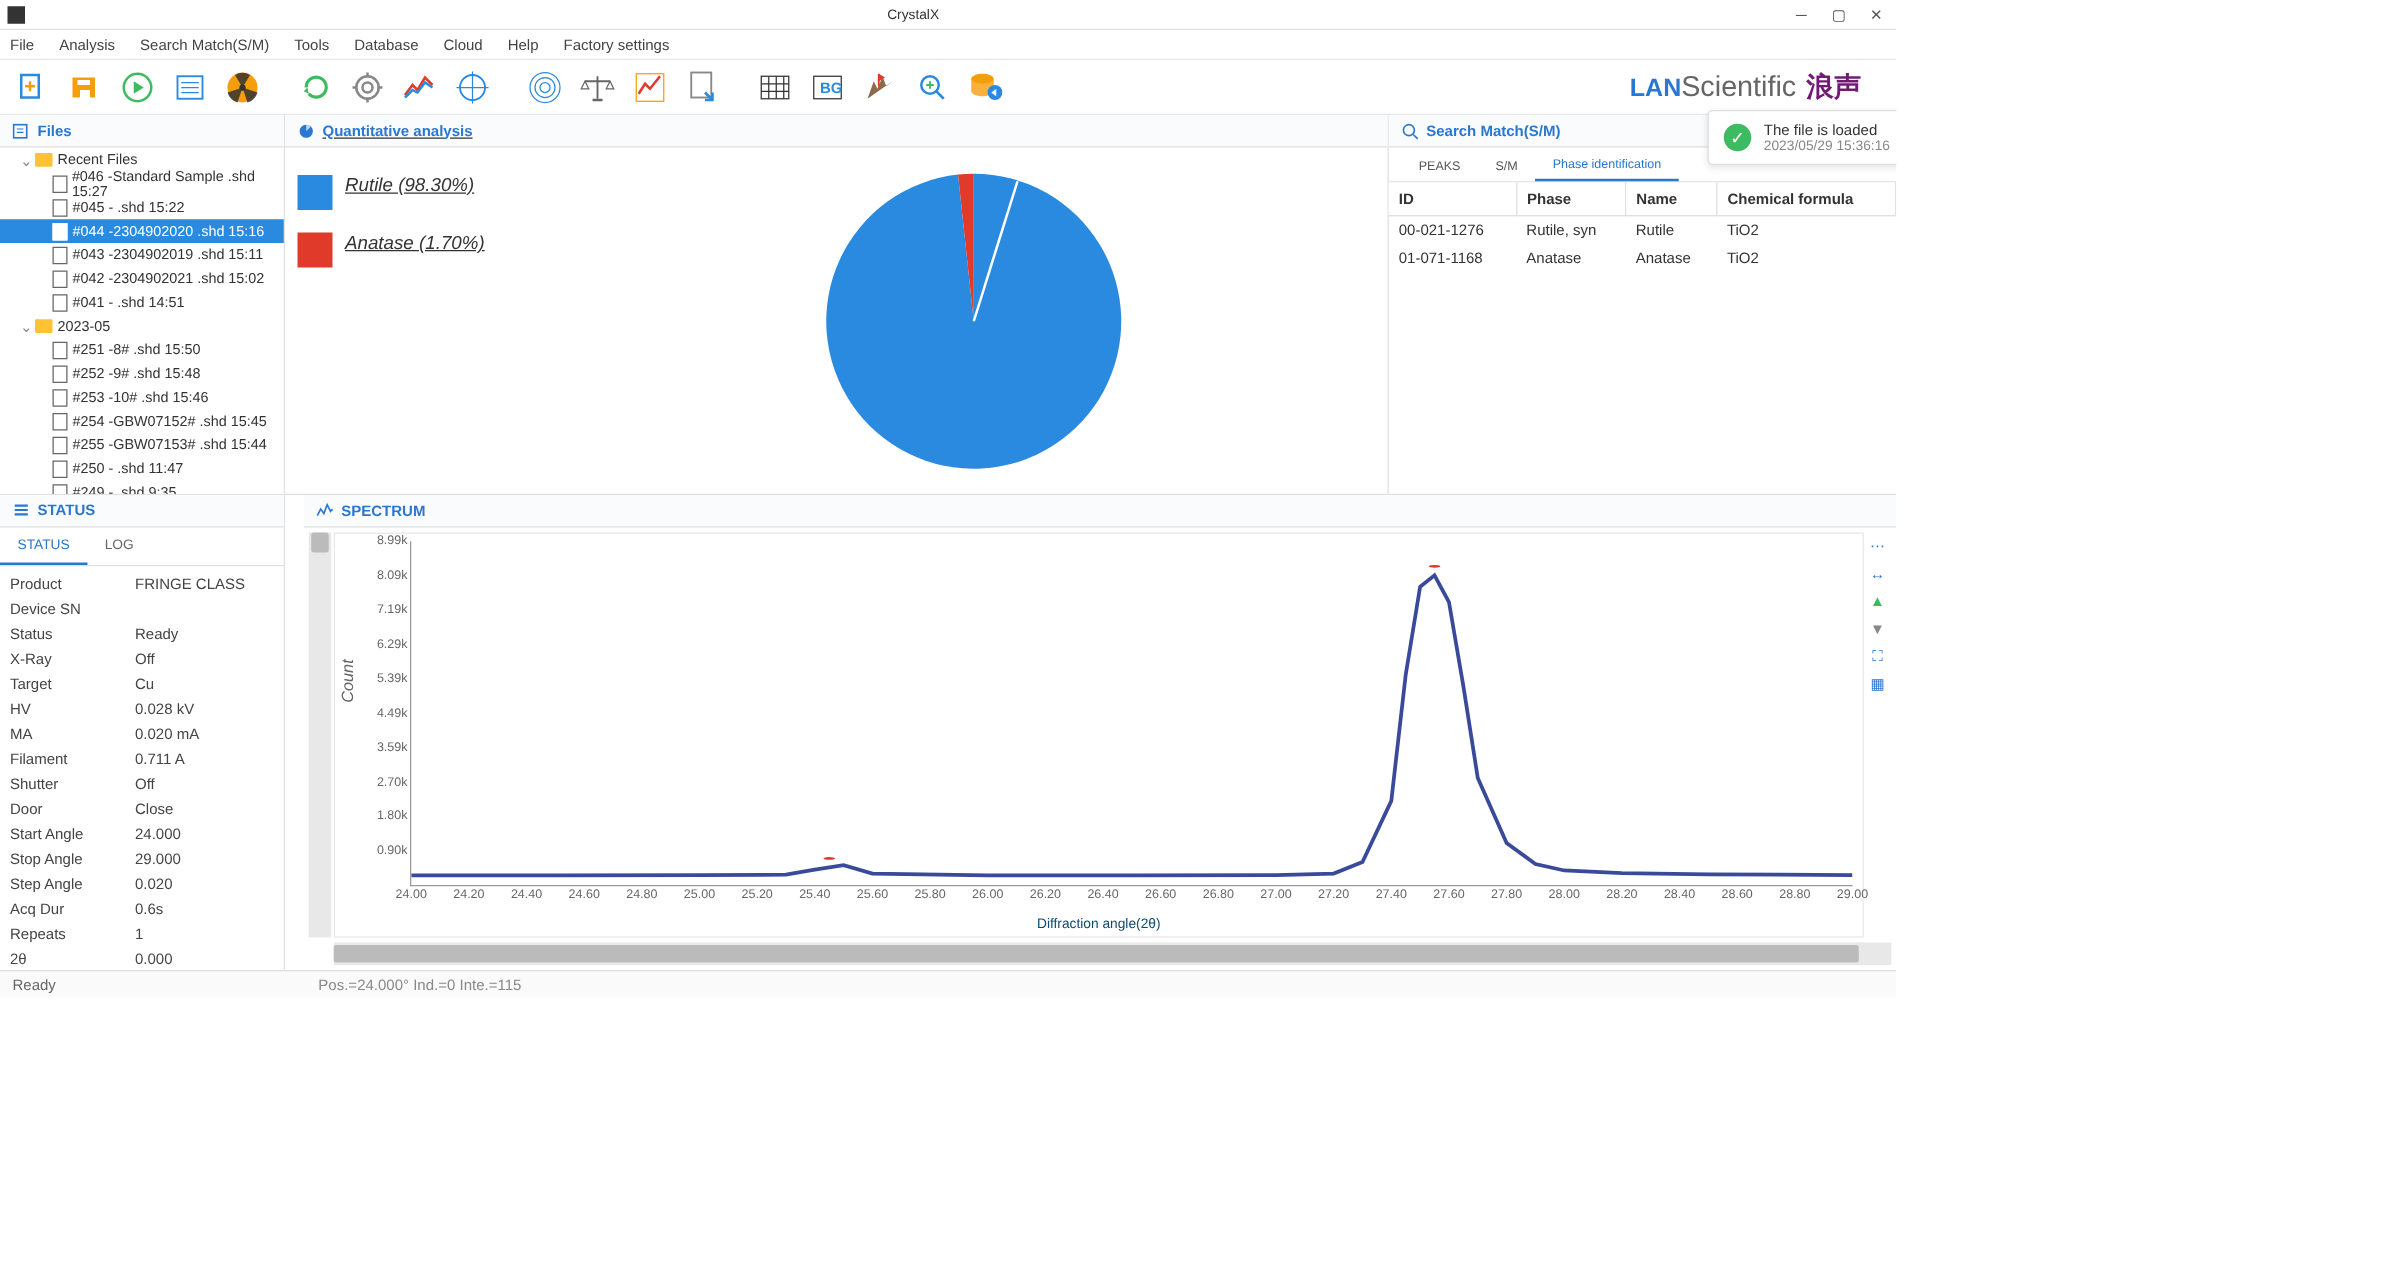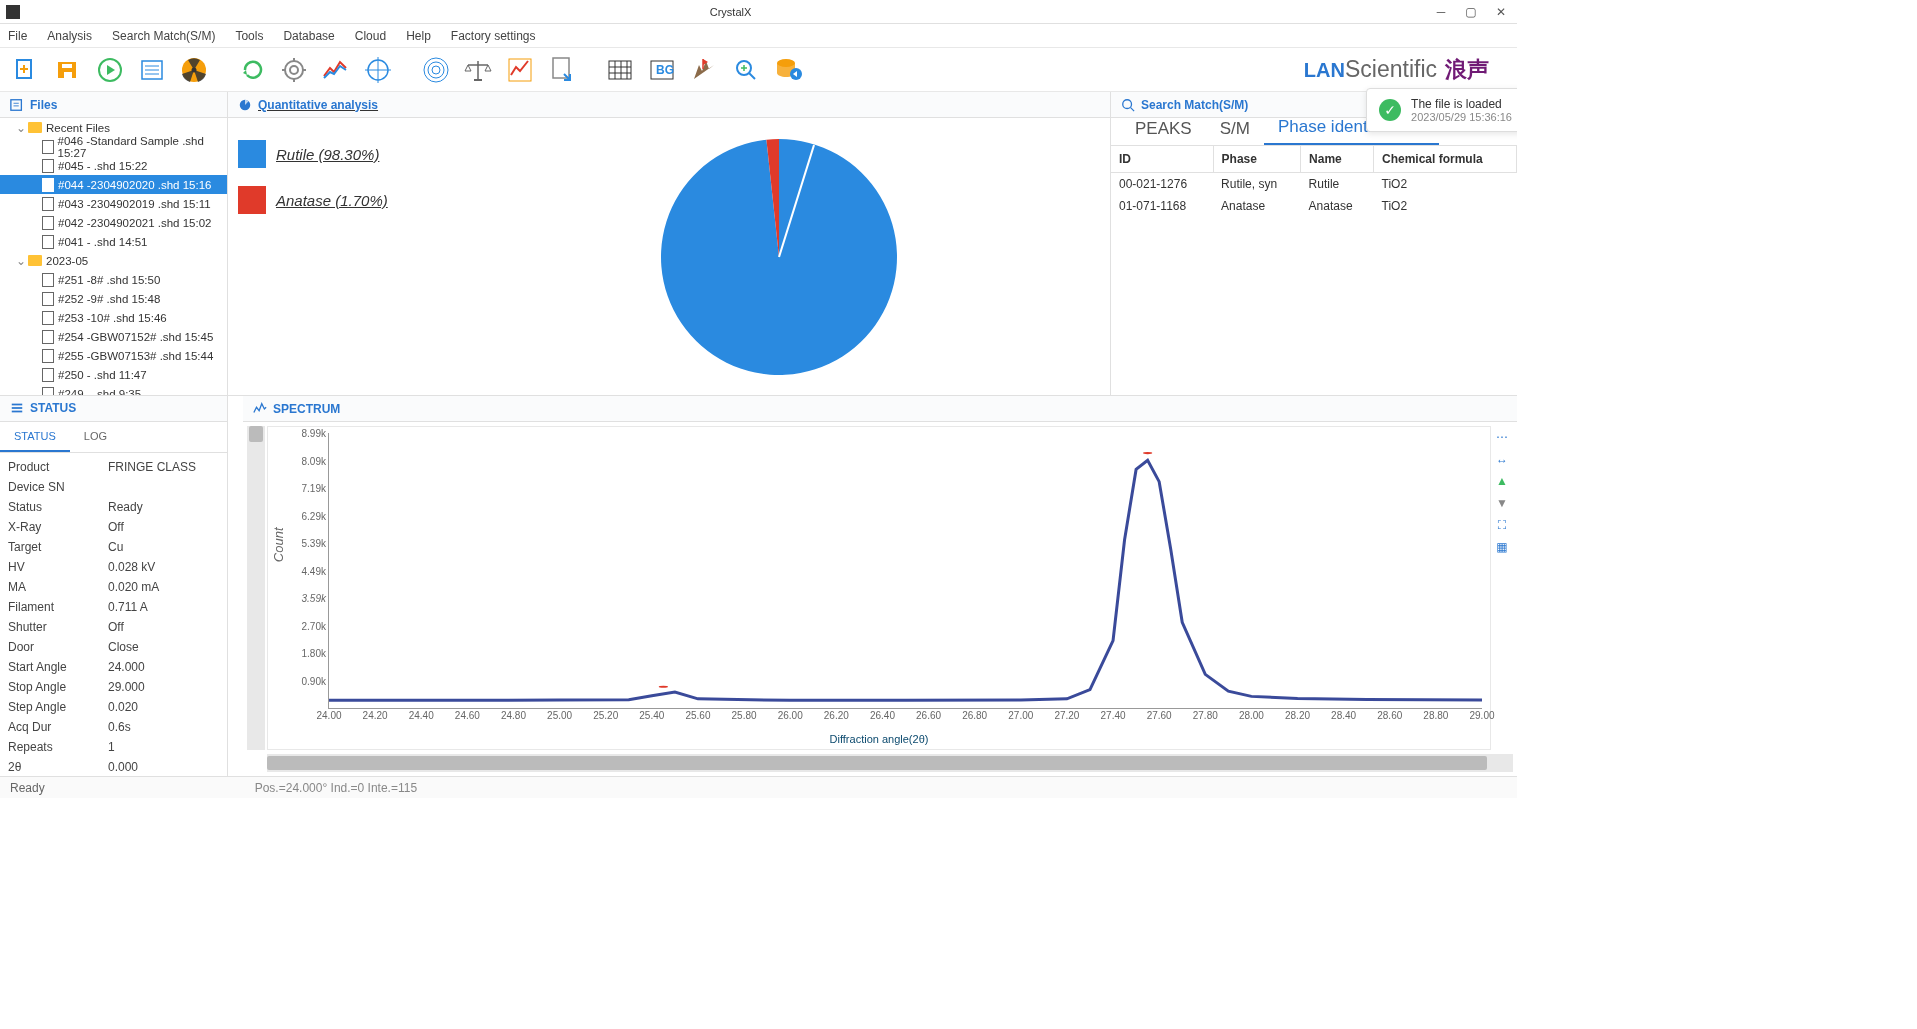--- a/index.html
+++ b/index.html
@@ -28,27 +28,27 @@
 .filetree .node.folder{font-weight:400;}
 .filetree .node.file{padding-left:42px;}
 .filetree .node.selected{background:#2a8ae0;color:#fff;}
 .filetree .chev{display:inline-block;width:10px;text-align:center;color:#888;margin-right:2px;}
 .filetree .foldericon{width:14px;height:11px;background:#ffc235;border-radius:1px;margin-right:4px;}
 .filetree .fileicon{width:12px;height:14px;border:1px solid #666;background:#fff;margin-right:4px;position:relative;}
 .filetree .node.selected .fileicon{border-color:#fff;}
 .quant-panel{flex:1;border-right:1px solid #e0e0e0;position:relative;text-decoration:underline;}
 .quant-body{display:flex;height:calc(100% - 26px);padding:10px;}
 .legend{width:220px;padding-top:12px;}
-.legend-row{display:flex;align-items:center;gap:10px;margin-bottom:18px;}
+.legend-row{display:flex;gap:10px;margin-bottom:18px;}
 .legend-swatch{width:28px;height:28px;}
 .legend-label{font-style:italic;font-size:15px;color:#333;}
 .pie-wrap{flex:1;display:flex;align-items:center;justify-content:center;}
 .search-panel{width:406px;position:relative;}
 .tabs{display:flex;border-bottom:1px solid #e0e0e0;padding:0 10px;height:28px;align-items:flex-end;}
-.tab{padding:6px 14px;font-size:17px;color:#555;cursor:default;}
+.tab{padding:6px 14px;font-size:10px;color:#555;cursor:default;}
 .tab.active{color:#2a77d0;border-bottom:2px solid #2a77d0;}
 .table{width:100%;border-collapse:collapse;font-size:11px;}
 .table th{text-align:left;padding:6px 8px;border-bottom:1px solid #e0e0e0;border-right:1px solid #e0e0e0;font-weight:600;background:#fff;}
 .table td{padding:4px 8px;}
 .toast{position:absolute;top:-4px;right:-8px;background:#fff;border:1px solid #ddd;border-radius:4px;padding:8px 12px;display:flex;align-items:center;gap:10px;box-shadow:0 2px 6px rgba(0,0,0,0.1);z-index:10;}
 .toast .check{width:22px;height:22px;border-radius:50%;background:#3dbb61;display:flex;align-items:center;justify-content:center;color:#fff;font-size:14px;}
 .toast .msg{font-size:12px;}
 .toast .ts{font-size:11px;color:#888;}
 .lower{display:flex;height:380px;gap:15px;}
 .status-panel{width:228px;border-right:1px solid #e0e0e0;display:flex;flex-direction:column;}
@@ -446,21 +446,21 @@
       <div class="chart-area">
         <div class="plotbox" id="plotbox">
           <svg id="spectrum-svg" width="100%" height="100%" preserveAspectRatio="none" style="position:absolute;inset:0;" viewBox="0 0 1000 1000">
               <path d="M0 972.1913236929922 L100 972.1913236929922 L200 971.0789766407119 L260.0000000000001 969.9666295884316 L279.9999999999997 955.5061179087876 L300 942.1579532814238 L320.0000000000003 966.6295884315906 L400 972.1913236929922 L500 972.1913236929922 L600 971.0789766407119 L639.9999999999999 966.6295884315906 L660.0000000000001 933.2591768631813 L679.9999999999998 755.2836484983316 L689.9999999999999 388.2091212458288 L700 132.3692992213571 L710.0000000000002 98.9988876529477 L720.0000000000003 176.8631813125695 L729.9999999999998 421.57953281423795 L739.9999999999999 688.5428253615128 L760.0000000000001 877.6418242491658 L779.9999999999997 938.8209121245828 L800 957.7308120133482 L839.9999999999999 965.5172413793103 L900 968.8542825361512 L1000 971.0789766407119" fill="none" stroke="#3a4a9a" stroke-width="3" vector-effect="non-scaling-stroke"></path>
               <circle cx="289.9999999999999" cy="922.7085650723026" r="4" fill="#e03a2a"></circle>
               <circle cx="710.0000000000002" cy="72.87541713014457" r="4" fill="#e03a2a"></circle>
             </svg>
         <div class="ytick" style="top: 90%;">0.90k</div>
             <div class="ytick" style="top: 80%;">1.80k</div>
             <div class="ytick" style="top: 70%;">2.70k</div>
-            <div class="ytick" style="top: 60%; font-style: italic;">3.59k</div>
+            <div class="ytick" style="top: 60%;">3.59k</div>
             <div class="ytick" style="top: 50%;">4.49k</div>
             <div class="ytick" style="top: 40%;">5.39k</div>
             <div class="ytick" style="top: 30%;">6.29k</div>
             <div class="ytick" style="top: 20%;">7.19k</div>
             <div class="ytick" style="top: 10%;">8.09k</div>
             <div class="ytick" style="top: 0%;">8.99k</div>
             <div class="xtick" style="left: 0%;">24.00</div>
             <div class="xtick" style="left: 4%;">24.20</div>
             <div class="xtick" style="left: 8%;">24.40</div>
             <div class="xtick" style="left: 12%;">24.60</div>

